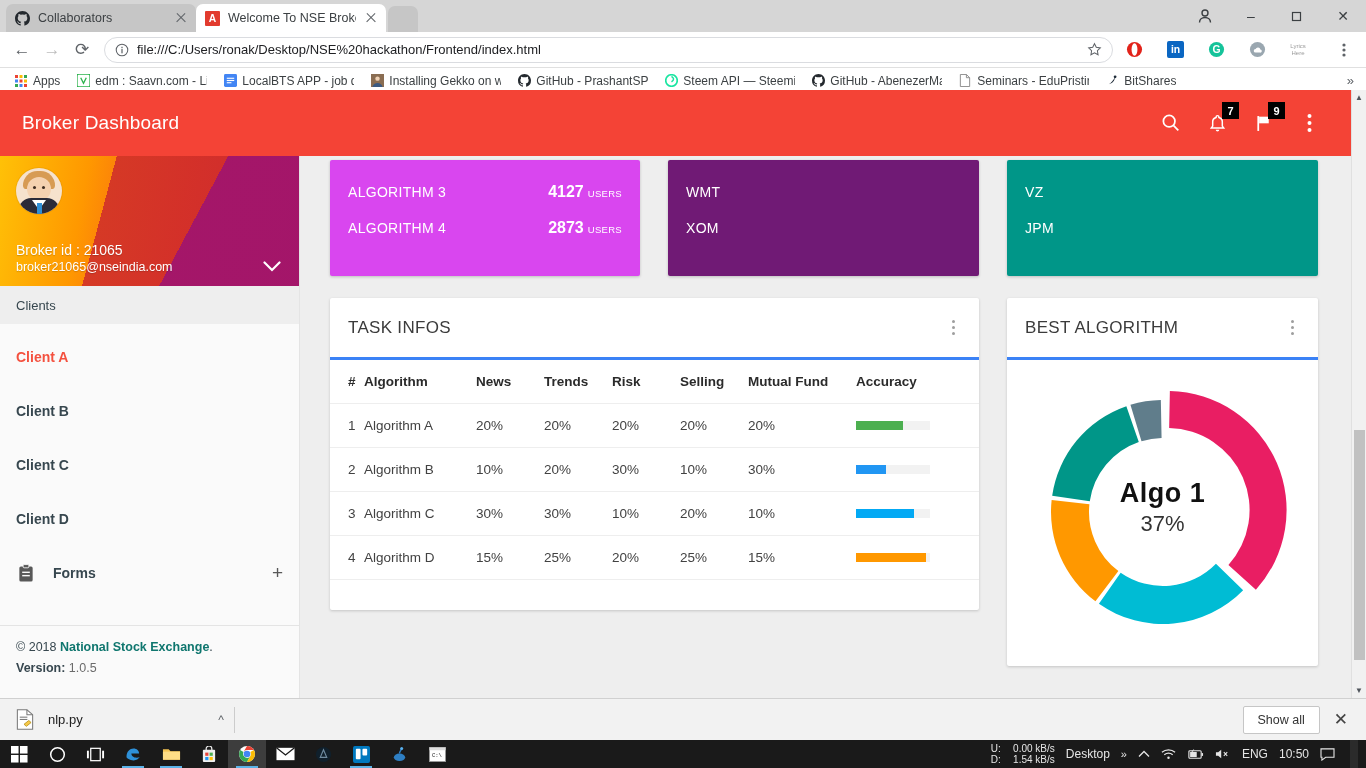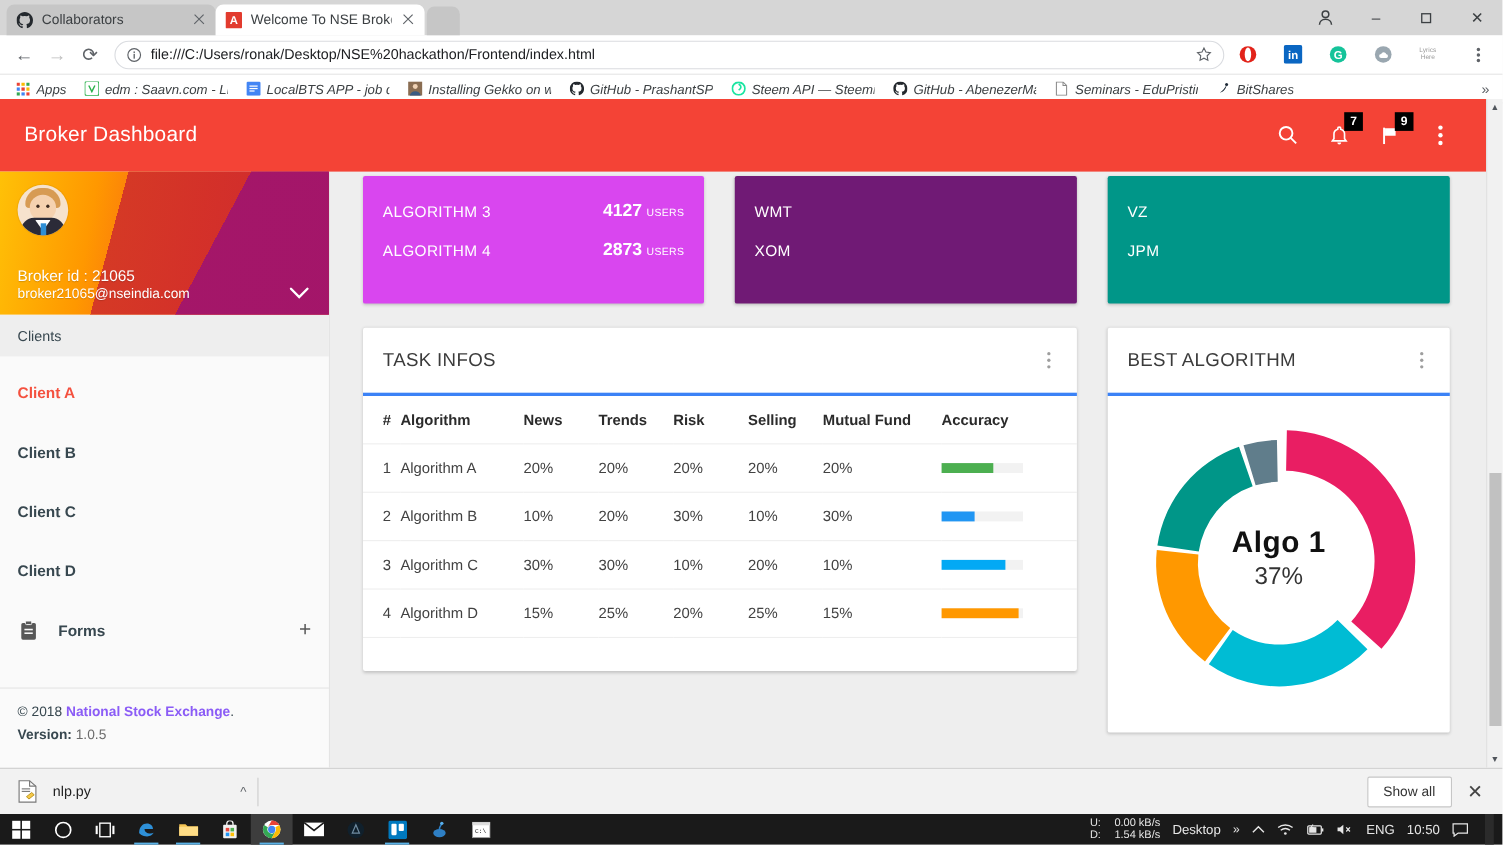--- a/index.html
+++ b/index.html
@@ -61,21 +61,21 @@
             font-size:13px; font-weight:bold; border-radius:3px;}
 
   .bookmarks {
     height: 26px; background:#fff; display:flex; align-items:center;
     padding: 0 6px; gap:0px; border-bottom:1px solid #dfdfdf; overflow:hidden;
   }
   .bm { display:flex; align-items:center; gap:5px; padding: 0 8px; height:22px;
         font-size: 12px; color:#3c4043; white-space:nowrap; }
   .bm-ic { width:14px; height:14px; flex:0 0 14px; display:flex; align-items:center;
            justify-content:center; font-size:10px;}
-  .bm-label { max-width: 112px; overflow:hidden; text-overflow:clip; display:block;font-style:italic; }
+  .bm-label { max-width: 112px; overflow:hidden; text-overflow:clip; display:block; }
   .bm-overflow { margin-left:auto; padding-right:6px; color:#5f6368; font-size:13px;}
 
   
   .viewport {
     position:absolute; left:0; top:90px; width:1366px; height:608px;
     background:#eeeeee; overflow:hidden;
   }
   .scrollbar {
     position:absolute; right:0; top:0; width:15px; height:608px;
     background:#f1f1f1; border-left:1px solid #e0e0e0;
@@ -148,21 +148,21 @@
     height: 54px; display:flex; align-items:center; padding: 0 16px; gap: 18px;
     font-size: 14px; font-weight:bold; color:#37474f;
   }
   .forms-ic { width:19px;height:19px; display:flex;align-items:center;justify-content:center; }
   .forms-plus { margin-left:auto; font-size: 19px; color:#585858; font-weight:300;}
   .side-footer {
     border-top:1px solid #e4e4e4; padding: 14px 16px 16px 16px; font-size: 12.5px;
     color:#37474f;
   }
   .sf-line { margin-bottom: 7px; }
-  .sf-link { color:#8b5cf6; font-weight:bold;}
+  .sf-link { color:#0f766e; font-weight:bold;}
   .sf-bold { font-weight:bold; }
   .sf-val { color:#6b6b6b; }
 
   
   .main { flex:1 1 auto; padding: 0 20px 0 30px; position:relative;}
   .cards-row { display:flex; gap: 28px; padding-top: 4px; }
   .stat-card {
     border-radius: 2px; box-shadow: 0 1px 3px rgba(0,0,0,.2);
     padding: 14px 18px 0 18px; height: 116px; color:#fff;
   }

